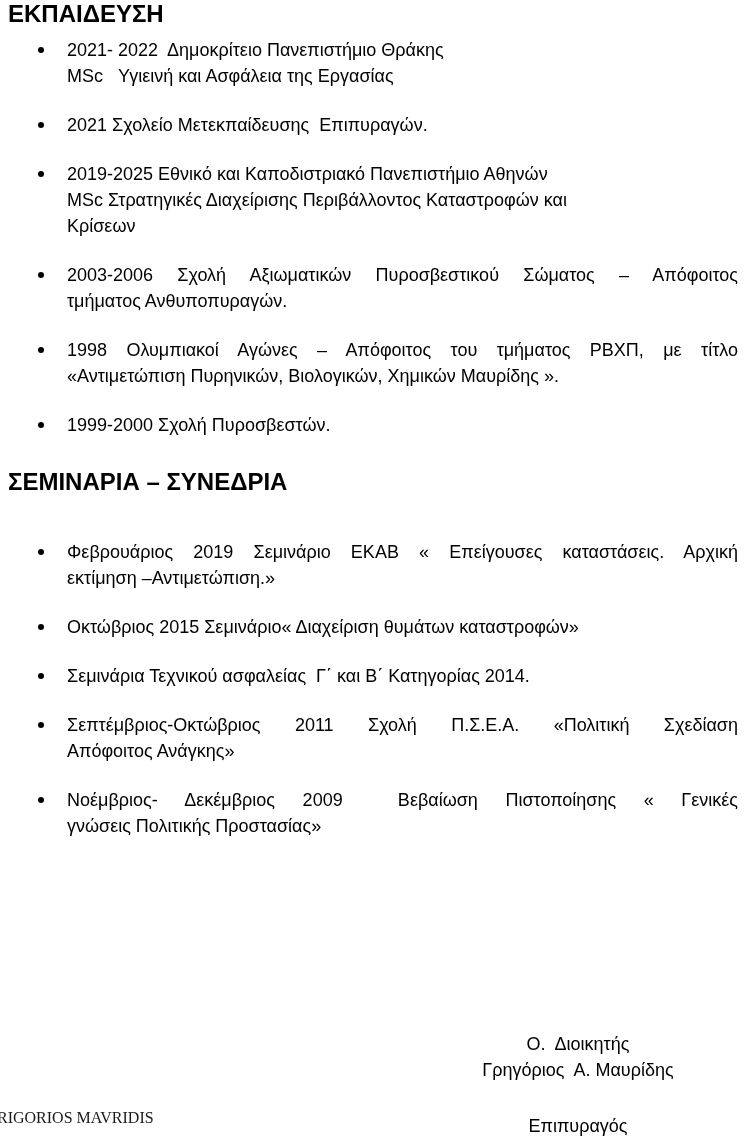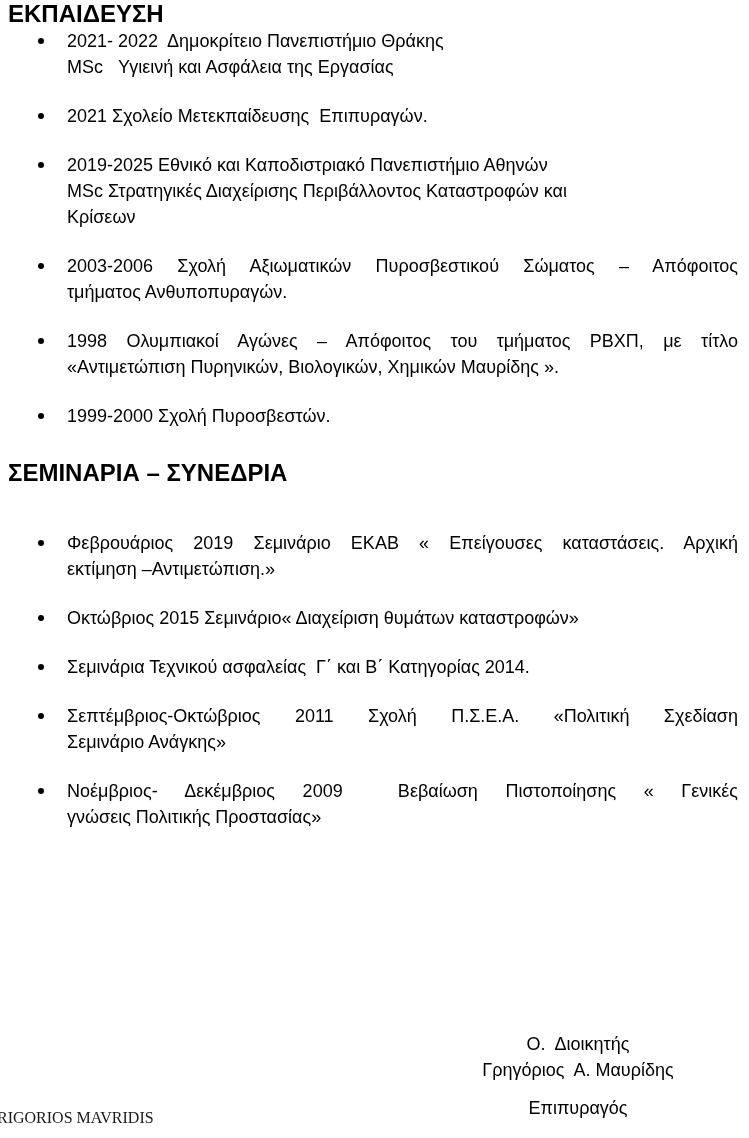--- a/index.html
+++ b/index.html
@@ -21,21 +21,21 @@
     font-size: 24px;
     line-height: 22px;
     font-weight: bold;
     margin: 0 0 0 8px;
     white-space: pre-wrap;
   }
   .heading.h2 {
     margin-top: 33px;
   }
   .section-items {
-    margin-top: 3px;
+    margin-top: 12px;
   }
   .section-items.seminars {
     margin-top: 46px;
   }
   .item {
     position: relative;
     margin: 0 11px 23px 67px;
     font-size: 18px;
     line-height: 26px;
   }
@@ -59,21 +59,21 @@
   .signature {
     position: absolute;
     top: 1031px;
     left: 447px;
     width: 262px;
     text-align: center;
     font-size: 18px;
     line-height: 26px;
   }
   .signature .rank {
-    margin-top: 12px;
+    margin-top: 30px;
   }
   .sig-line {
     white-space: pre-wrap;
   }
   .stamp {
     position: absolute;
     top: 1068px;
     left: -3px;
     font-family: "Liberation Serif", "DejaVu Serif", serif;
     font-size: 16px;
@@ -146,21 +146,21 @@
 
 
     <div class="item">
       <span class="bullet"></span>
       <div class="line">Σεμινάρια Τεχνικού ασφαλείας  Γ΄ και Β΄ Κατηγορίας 2014.</div>
     </div>
 
     <div class="item">
       <span class="bullet"></span>
       <div class="line j">Σεπτέμβριος-Οκτώβριος 2011 Σχολή Π.Σ.Ε.Α. «Πολιτική Σχεδίαση</div>
-      <div class="line">Σεμινάριο Ανάγκης»</div>
+      <div class="line">Απόφοιτος Ανάγκης»</div>
     </div>
 
     <div class="item">
       <span class="bullet"></span>
       <div class="line j">Νοέμβριος- Δεκέμβριος 2009  Βεβαίωση Πιστοποίησης « Γενικές</div>
       <div class="line">γνώσεις Πολιτικής Προστασίας»</div>
     </div>
 
   </div>
 </div>

